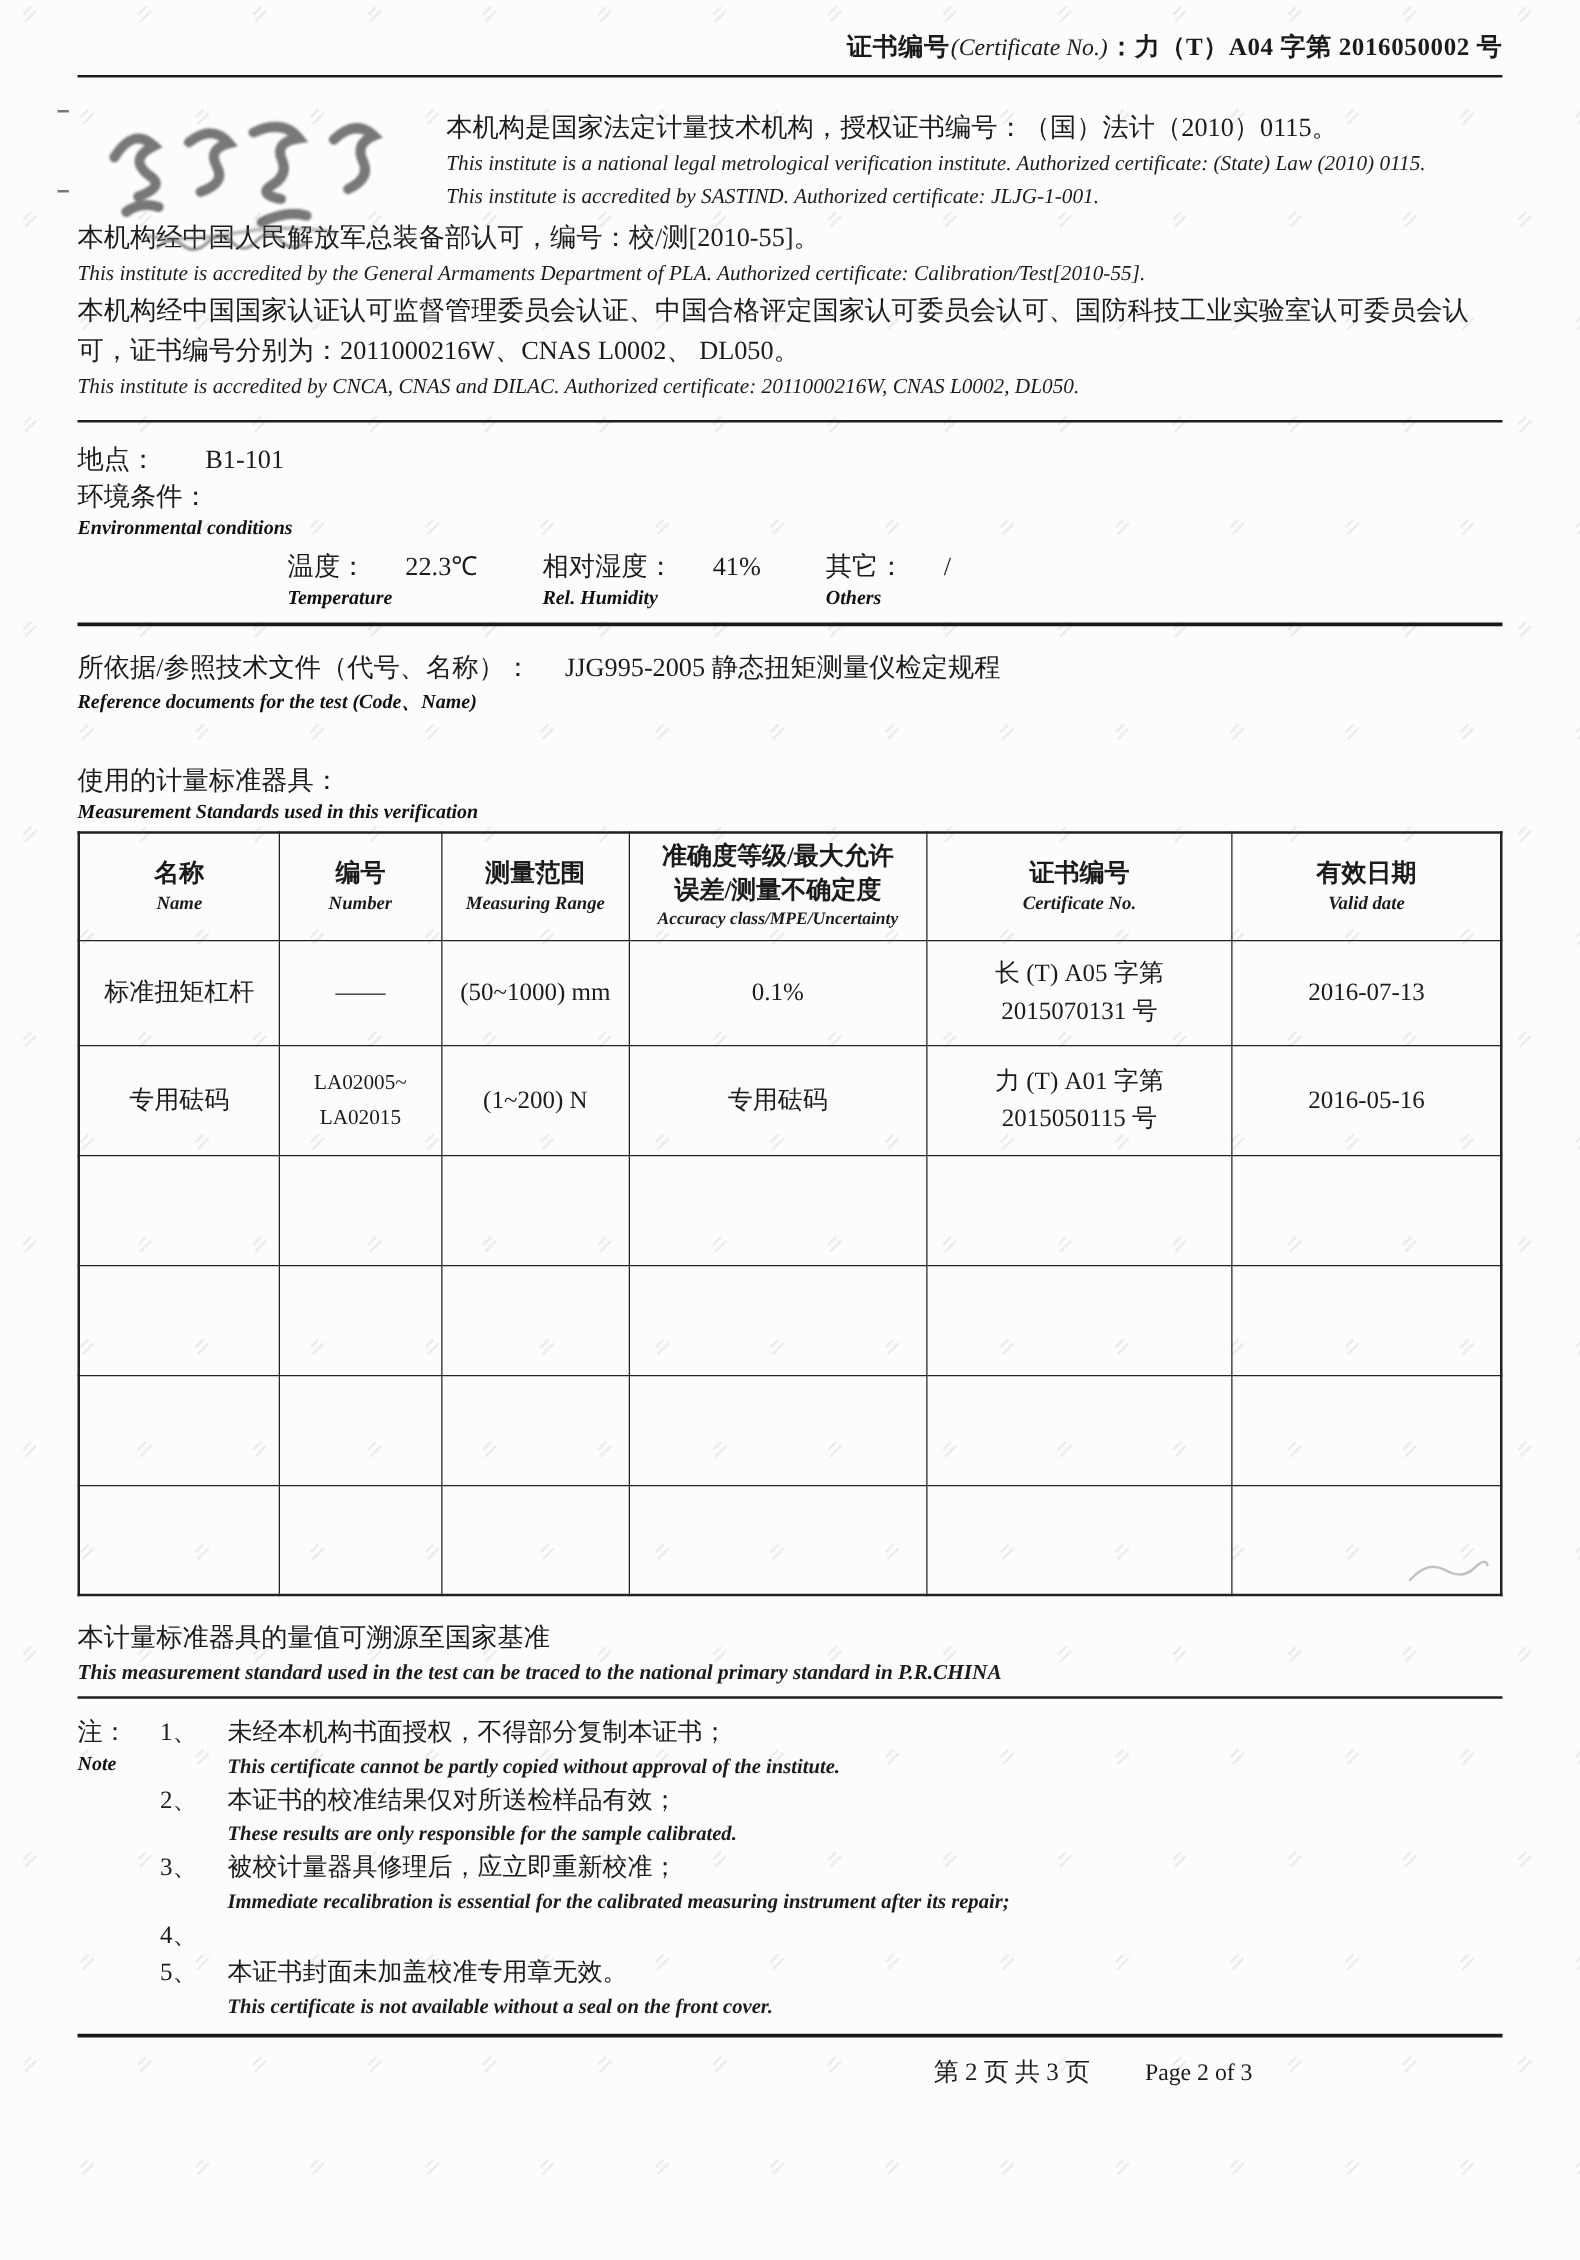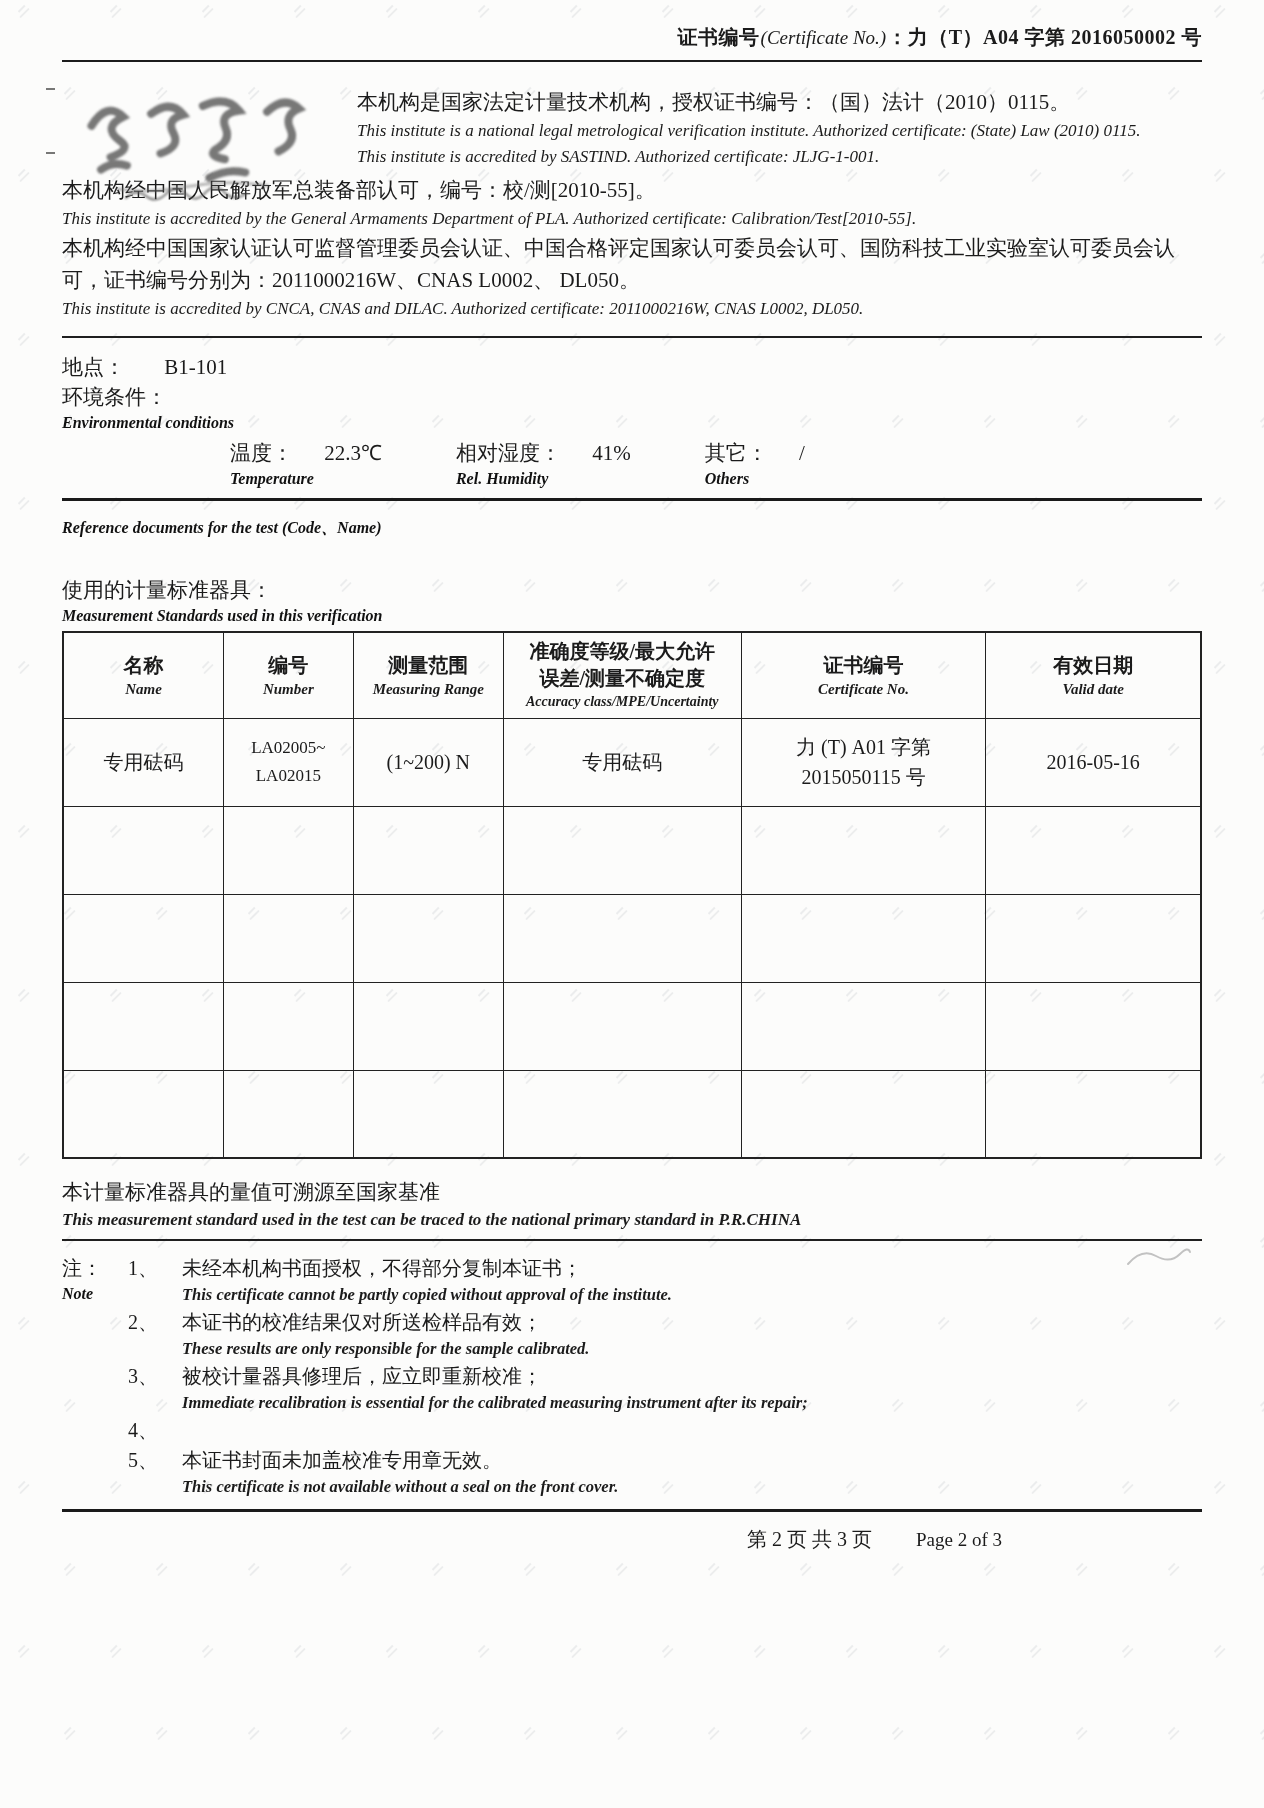--- a/index.html
+++ b/index.html
@@ -33,21 +33,21 @@
 
   .rule{height:2px;background:#1f1f1f;}
   .rule-thick{height:3px;background:#1a1a1a;}
 
   
   .locus-sec{margin-top:14px;}
   .lbl-line{font-size:21px;line-height:30px;}
   .locus-val{margin-left:34px;font-size:21px;}
   .env-row{display:flex;margin-left:168px;margin-top:4px;}
   .env-item{margin-right:0;}
-  .env-item + .env-item{margin-left:74px;}
+  .env-item + .env-item{margin-left:52px;}
   .env-pair{font-size:21px;line-height:30px;}
   .env-val{margin-left:26px;}
 
   
   .ref-sec{margin-top:16px;}
   .ref-line{font-size:21px;line-height:34px;}
   .ref-val{margin-left:22px;}
 
   
   .std-title{margin-top:36px;}
@@ -477,20 +477,24 @@
             <span class="env-val">/</span>
           </div>
           <div class="en-label">Others</div>
         </div>
       </div>
     </div>
 
     <div class="rule-thick" style="margin-top:8px;"></div>
 
     <div class="ref-sec">
+      <div class="ref-line">
+        <span>所依据/参照技术文件（代号、名称）：</span>
+        <span class="ref-val">JJG995-2005 静态扭矩测量仪检定规程</span>
+      </div>
       <div class="en-label">Reference documents for the test (Code、Name)</div>
     </div>
 
     <div class="std-title">
       <div class="lbl-line">使用的计量标准器具：</div>
       <div class="en-label">Measurement Standards used in this verification</div>
     </div>
 
     <table class="std">
       <colgroup>
@@ -524,20 +528,29 @@
             <div class="th-cn">证书编号</div>
             <div class="th-en">Certificate No.</div>
           </th>
           <th>
             <div class="th-cn">有效日期</div>
             <div class="th-en">Valid date</div>
           </th>
         </tr>
       </thead>
       <tbody>
+        <tr class="data-row">
+          <td class="cell">标准扭矩杠杆</td>
+          <td class="cell">——</td>
+          <td class="cell">(50~1000) mm</td>
+          <td class="cell">0.1%</td>
+          <td class="cell">长 (T) A05 字第
+2015070131 号</td>
+          <td class="cell">2016-07-13</td>
+        </tr>
         <tr class="data-row-tall">
           <td class="cell">专用砝码</td>
           <td class="cell" style="font-size:17px;line-height:28px;">LA02005~
 LA02015</td>
           <td class="cell">(1~200) N</td>
           <td class="cell">专用砝码</td>
           <td class="cell">力 (T) A01 字第
 2015050115 号</td>
           <td class="cell">2016-05-16</td>
         </tr>

